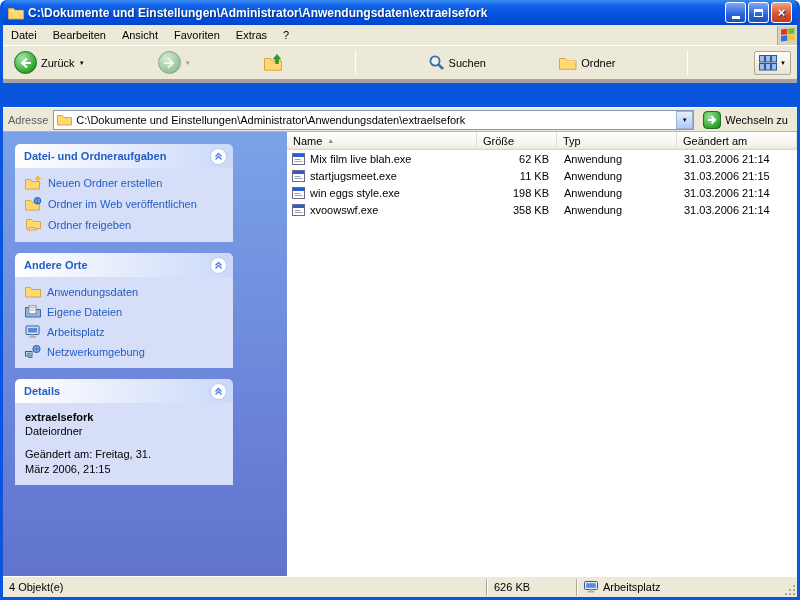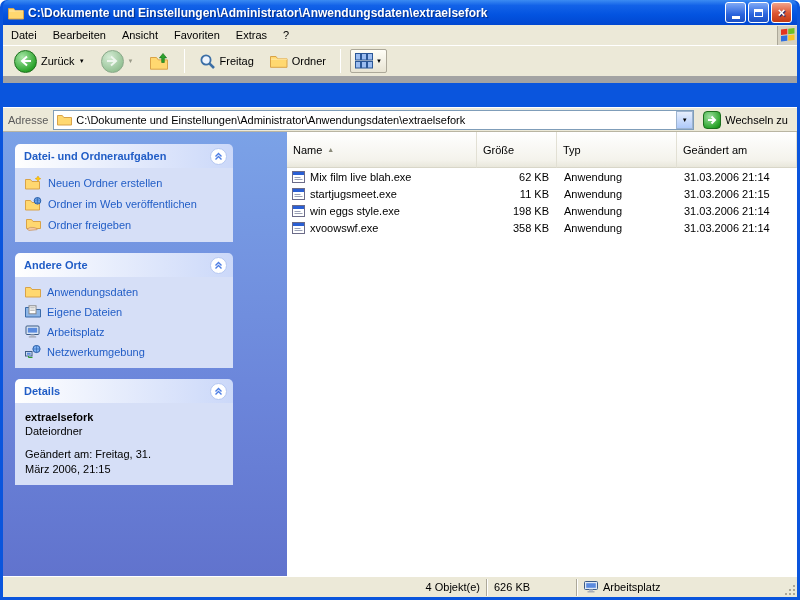--- a/index.html
+++ b/index.html
@@ -25,22 +25,22 @@
 
   
   .menubar { height:21px; background:#ece9d8; display:flex; align-items:center;
     padding-left:0; border-bottom:1px solid #fff; }
   .menu-item { padding:3px 8px; }
   .menubar .spacer { flex:1; }
   .winlogo { width:20px; height:19px; background:#d6d2c2; border-left:1px solid #aca899;
     display:flex; align-items:center; justify-content:center; }
 
   
-  .toolbar { height:37px; background:#ece9d8; border-bottom:7px solid #a3a3a3;
-    display:flex; align-items:center; padding:0 6px; gap:6px; }
+  .toolbar { height:37px; background:#ece9d8; border-bottom:4px solid #a3a3a3;
+    display:flex; align-items:center; padding:0 6px; gap:6px;justify-content:space-between; }
   .tool-btn { display:flex; align-items:center; gap:4px; padding:2px 5px; border-radius:3px; }
   .circle { width:23px; height:23px; border-radius:50%;
     background:radial-gradient(circle at 35% 30%, #a8e7a8, #2aa32a 72%, #0f7a0f);
     border:1px solid #1d6f1d; display:flex; align-items:center; justify-content:center; }
   .circle.disabled { background:radial-gradient(circle at 35% 30%, #d5ecd5, #93c093 75%, #7fae7f);
     border-color:#8aa98a; }
   .drop-arrow { font-size:6px; color:#000; }
   .tool-sep { width:1px; height:24px; background:#c9c5b2; border-right:1px solid #fff; margin:0 3px; }
   .views-btn { display:flex; align-items:center; gap:3px; border:1px solid #aca899;
     background:linear-gradient(#fffef7,#e8e4d3); padding:3px 4px; border-radius:2px; }
@@ -75,41 +75,41 @@
     border:1px solid #b5c8f2; display:flex; align-items:center; justify-content:center; }
   .panel-body { background:#d6dff7; padding:8px 8px 8px 10px; }
   .task-item { display:flex; align-items:center; gap:6px; margin-bottom:7px; color:#215dc6; }
   .task-item:last-child { margin-bottom:2px; }
   .details-name { font-weight:bold; margin-bottom:2px; color:#000; }
   .details-type { margin-bottom:10px; color:#000; }
   .details-modified { color:#000; line-height:1.35; width:150px; }
 
   
   .filelist { flex:1; display:flex; flex-direction:column; background:#fff; overflow:hidden; }
-  .colheaders { display:flex; height:36px; flex-shrink:0; }
+  .colheaders { display:flex; height:18px; flex-shrink:0; }
   .col { background:linear-gradient(#ffffff,#f4f3ec 80%,#e9e7db); border-right:1px solid #e2e0d4;
     border-bottom:1px solid #d8d6c8; display:flex; align-items:center; padding:0 6px; }
   .col-name { width:190px; gap:5px; }
   .col-size { width:80px; justify-content:flex-start; }
   .col-type { width:120px; }
   .col-modified { flex:1; }
   .sort-arrow { font-size:7px; color:#8b8b7a; }
   .rows { flex:1;border-radius:16px; }
   .file-row { display:flex; align-items:center; height:17px; }
   .cell-name { width:190px; display:flex; align-items:center; gap:5px; padding-left:5px;
     white-space:nowrap; overflow:hidden; }
   .cell-size { width:80px; text-align:right; padding-right:8px; }
   .cell-type { width:120px; padding-left:7px; }
   .cell-modified { flex:1; padding-left:7px; }
 
   
   .statusbar { height:21px; background:#ece9d8; border-top:1px solid #fff;
     display:flex; align-items:center; flex-shrink:0; }
   .sb-pane { display:flex; align-items:center; height:100%; padding:0 6px; gap:4px; }
-  .sb-objects { flex:1;justify-content:flex-end; }
+  .sb-objects { flex:1; }
   .sb-size { width:88px; }
   .sb-location { width:205px; }
   .sb-divider { width:2px; height:17px; border-left:1px solid #aca899; border-right:1px solid #fff; }
   .grip { width:14px; height:100%; display:flex; align-items:flex-end; justify-content:flex-end; }
 
   .icon { display:inline-flex; align-items:center; justify-content:center; flex-shrink:0; }
 </style>
 </head>
 <body>
 
@@ -181,21 +181,21 @@
       </span>
     </div>
     <div class="tool-sep"></div>
     <div class="tool-btn">
       <span class="icon">
         <svg width="17" height="17" viewBox="0 0 17 17">
             <circle cx="7" cy="7" r="4.6" fill="#eef4fd" stroke="#3b6ea5" stroke-width="1.8"></circle>
             <line x1="10.6" y1="10.6" x2="15" y2="15" stroke="#3b6ea5" stroke-width="2.6"></line>
           </svg>
       </span>
-      <span>Freitag</span>
+      <span>Suchen</span>
     </div>
     <div class="tool-btn">
       <span class="icon">
         <svg width="18" height="14" viewBox="0 0 18 14">
             <path d="M0.5 2.5 h5.5 l1.7 2.3 h9.3 v8.5 h-16.5z" fill="#ffd870" stroke="#d9a348"></path>
             <path d="M1 5.2 h16" stroke="#ffe9a8"></path>
           </svg>
       </span>
       <span>Ordner</span>
     </div>

